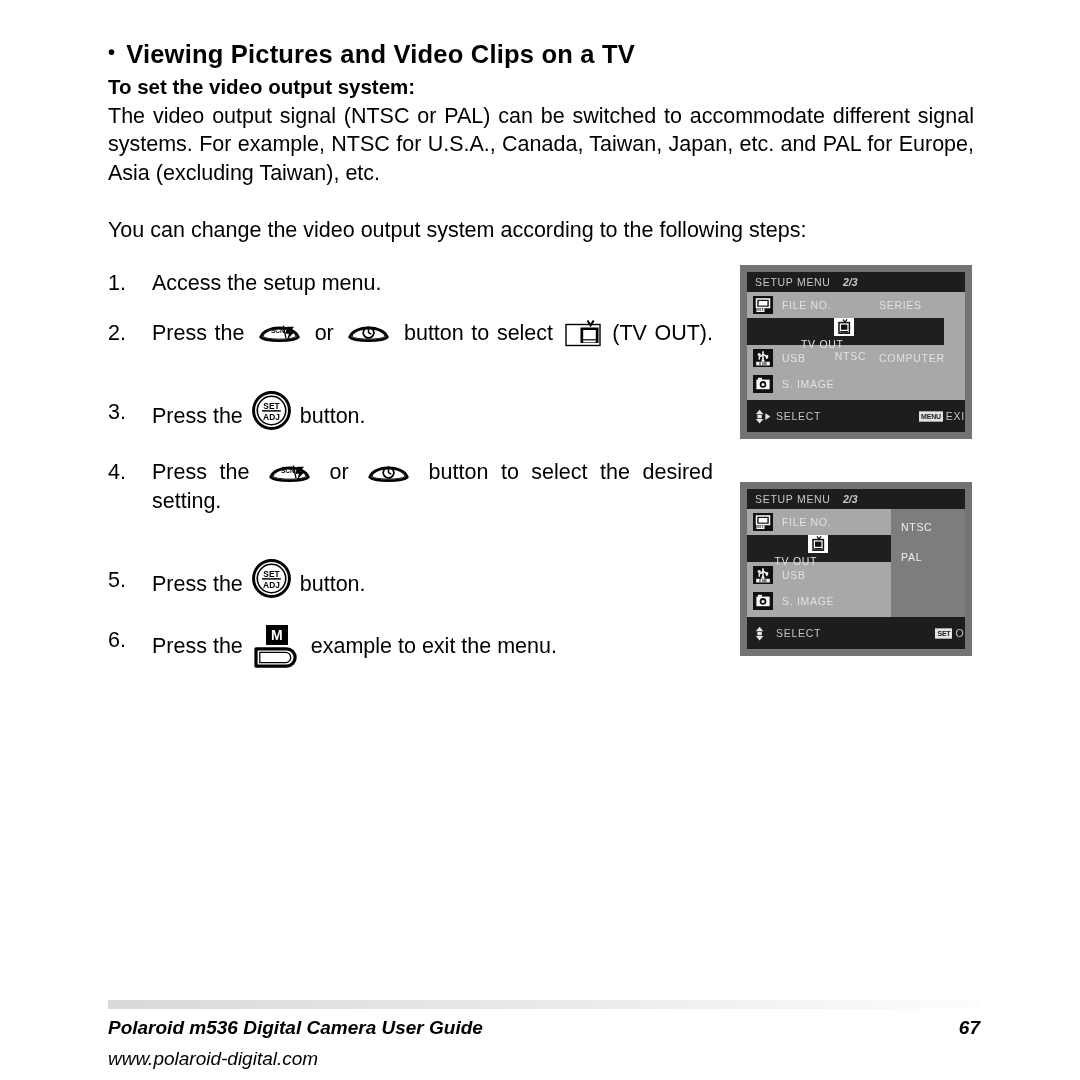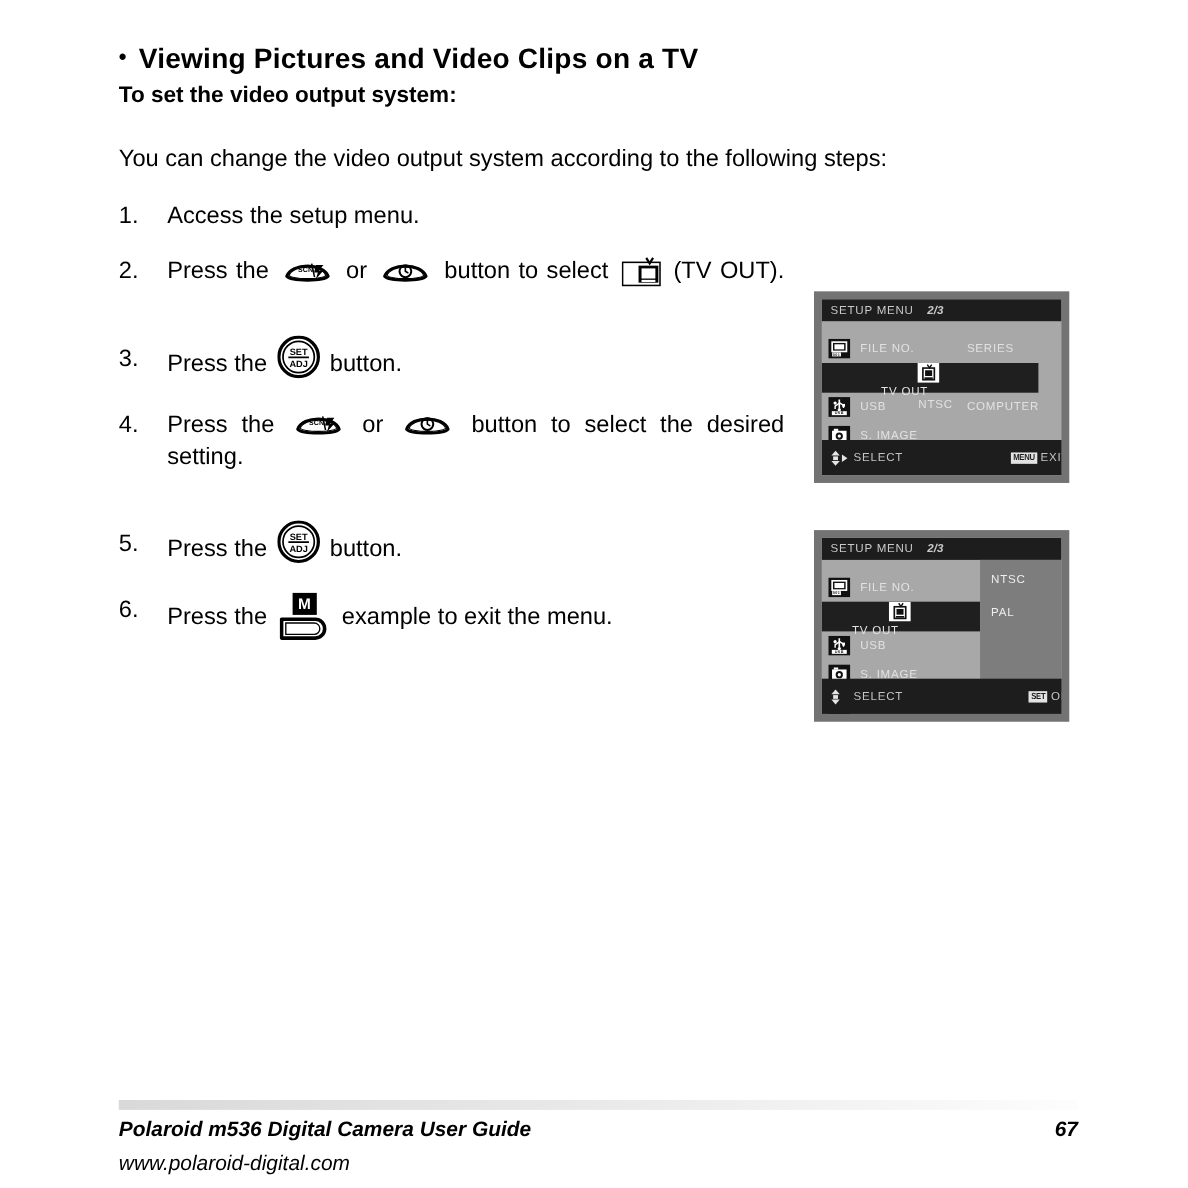--- a/index.html
+++ b/index.html
@@ -78,21 +78,21 @@
   .lcd-title {
     height:20px; background:#1d1d1d; color:#c9c9c9;
     display:flex; align-items:center; padding-left:8px; gap:0;
     font-size:10.5px; letter-spacing:.7px;
   }
   .lcd-title .t { width:88px; }
   .lcd-title .pg { font-style:italic; font-weight:bold; letter-spacing:0; }
 
   .lcd-body { position:relative; height:133px; }
 
-  .rows { position:absolute; left:0; top:12px; width:100%; }
+  .rows { position:absolute; left:0; top:0; width:100%; }
   .row {
     height:26.4px; display:flex; align-items:center;
     padding-left:6px; color:#e2e2e2;
   }
   .row .ico { width:20px; height:18px; flex:0 0 20px; margin-right:9px; }
   .row .lbl { flex:0 0 auto; width:95px; letter-spacing:.7px; }
   .row .val { letter-spacing:.7px; color:#e2e2e2; }
   .row.sel { background:#1f1f1f;flex-direction:column; }
 
   
@@ -142,20 +142,21 @@
 
   <div class="content">
 
     <h1 class="h1">
       <span class="bullet">•</span>
       <span>Viewing Pictures and Video Clips on a TV</span>
     </h1>
 
     <h2 class="h2">To set the video output system:</h2>
 
+    <p class="para">The video output signal (NTSC or PAL) can be switched to accommodate different signal systems. For example, NTSC for U.S.A., Canada, Taiwan, Japan, etc. and PAL for Europe, Asia (excluding Taiwan), etc.</p>
 
     <div class="para-gap"></div>
 
     <p class="para nojust">You can change the video output system according to the following steps:</p>
 
     <div class="steps" id="steps-list">
         <div class="step">
           <span class="num">1.</span>
           <span class="body"><span>Access the setup menu.</span></span>
         </div>

